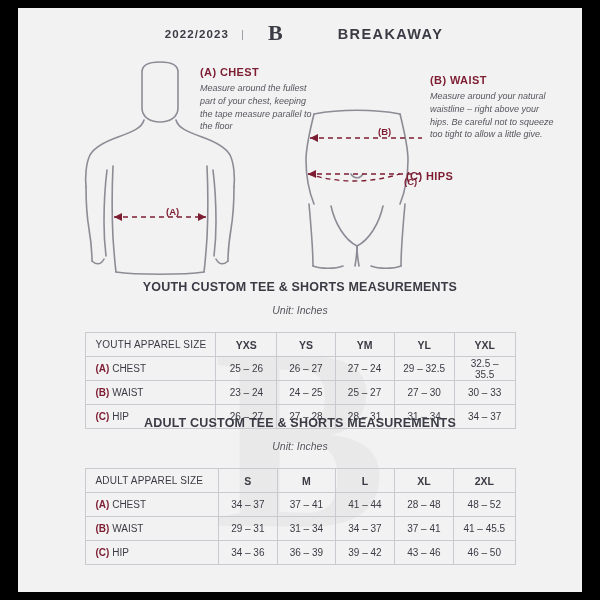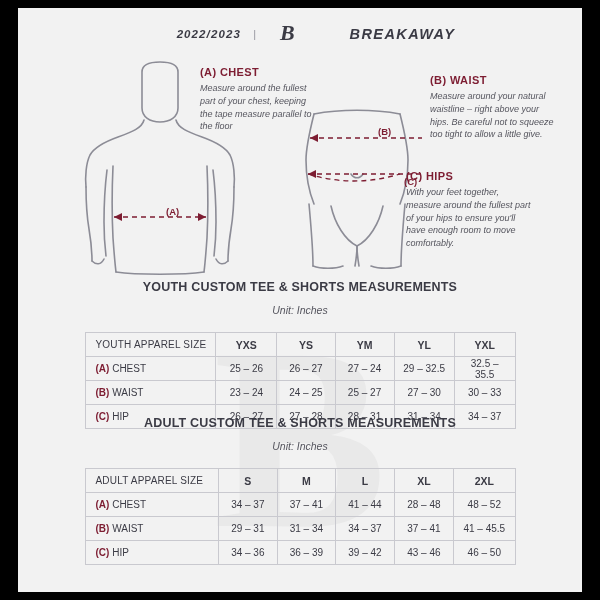--- a/index.html
+++ b/index.html
@@ -40,27 +40,26 @@
     color: #e9e9e9;
     line-height: 1;
     z-index: 0;
     user-select: none;
   }
   .content { position: relative; z-index: 2; }
 
   
   .header {
     position: absolute;
-    left: 16px; top: 0;
+    left: 4px; top: 0;
     width: 564px;
     height: 48px;
     display: flex;
     align-items: center;
     justify-content: center;
-    font-style: italic;
   }
   .header-inner {
     display: flex;
     align-items: center;
     gap: 10px;
     transform: translateY(2px);
   }
   .hdr-text {
     font-size: 11.5px;
     letter-spacing: 1.1px;
@@ -266,21 +265,20 @@
         <div class="note" id="note-chest">
           <div class="note-title">(A) CHEST</div>
           <div class="note-body">Measure around the fullest part of your chest, keeping the tape measure parallel to the floor</div>
         </div>
         <div class="note" id="note-waist">
           <div class="note-title">(B) WAIST</div>
           <div class="note-body">Measure around your natural waistline – right above your hips. Be careful not to squeeze too tight to allow a little give.</div>
         </div>
         <div class="note" id="note-hips">
           <div class="note-title">(C) HIPS</div>
-          <div class="note-body">With your feet together, measure around the fullest part of your hips to ensure you'll have enough room to move comfortably.</div>
         </div>
       </div>
 
       <div class="section" id="section-youth">
         <div class="sec-title">YOUTH CUSTOM TEE &amp; SHORTS MEASUREMENTS</div>
         <div class="sec-sub">Unit: Inches</div>
         <table>
           <thead>
             <tr>
               <th class="rowhead">YOUTH APPAREL SIZE</th>

